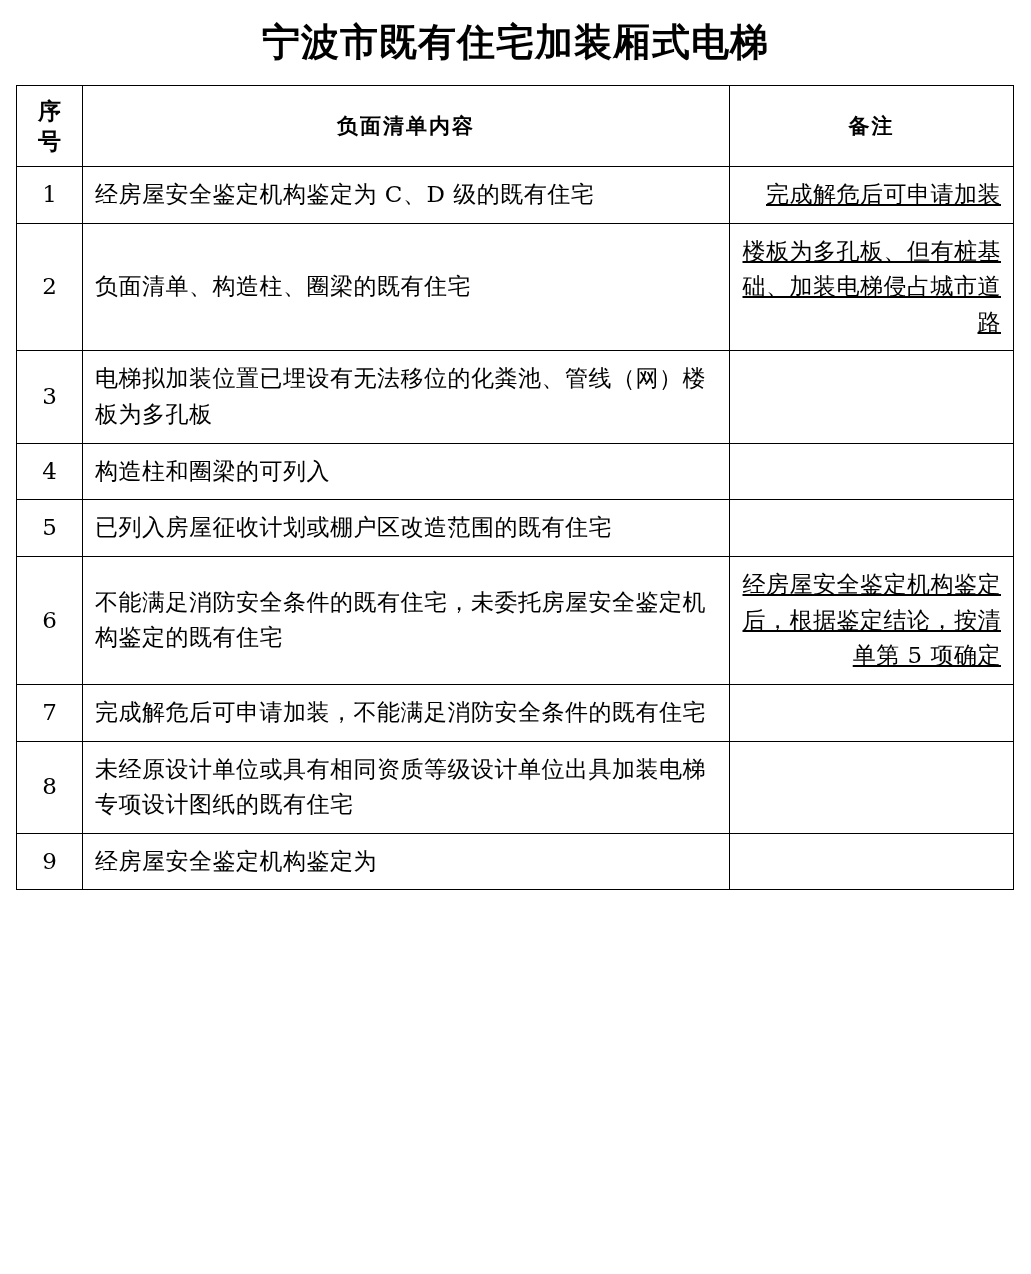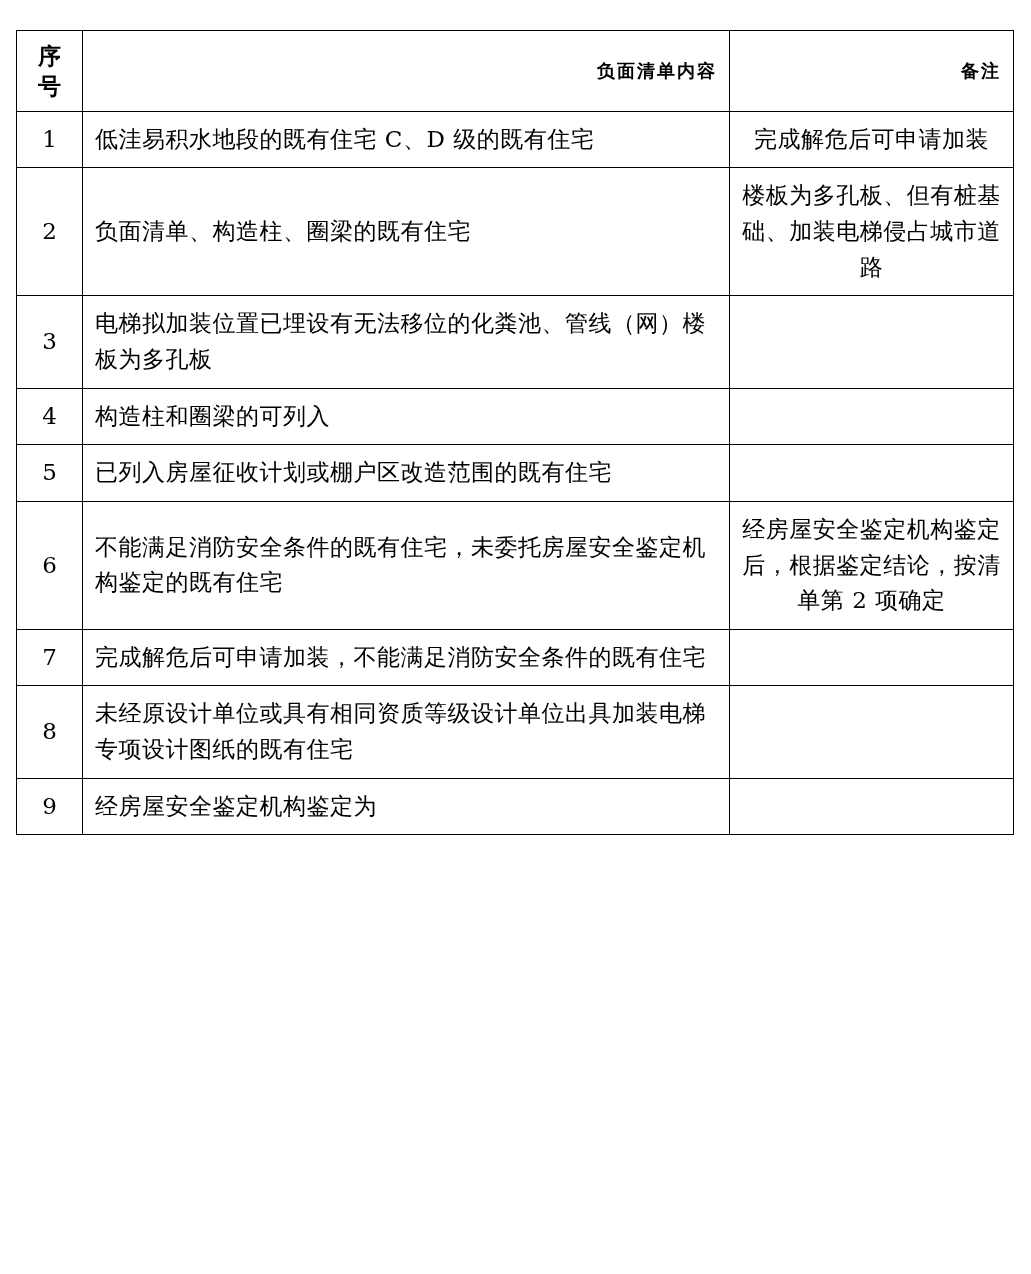--- a/index.html
+++ b/index.html
@@ -52,46 +52,48 @@
 
   thead td.h-idx {
     text-align: center;
     font-weight: bold;
     font-size: 23px;
     line-height: 1.3;
     padding: 10px 6px;
   }
   thead td.h-idx .ch { display: block; }
   thead td.h-content, thead td.h-note {
-    text-align: right;
+    text-align: center;
     font-weight: bold;
-    font-size: 18px;
+    font-size: 21px;
     letter-spacing: 2px;
   }
   td.idx {
     text-align: center;
     font-size: 24px;
   }
   td.content {
     text-align: left;
     letter-spacing: 0.5px;
   }
   td.note {
-    text-align: center;
+    text-align: right;
     letter-spacing: 0.5px;
     font-size: 22px;
+    text-decoration: underline;
   }
   td.note.empty { padding: 0; }
 </style>
 </head>
 <body>
 
 <div class="page">
 
   <div class="doc-title">
+    <span class="line1">宁波市既有住宅加装厢式电梯</span>
   </div>
 
   <table class="neg-table">
     <colgroup>
       <col class="c-idx">
       <col class="c-content">
       <col class="c-note">
     </colgroup>
     <thead>
       <tr>
@@ -99,21 +101,21 @@
           <span class="ch">序</span>
           <span class="ch">号</span>
         </td>
         <td class="h-content">负面清单内容</td>
         <td class="h-note">备注</td>
       </tr>
     </thead>
     <tbody>
       <tr>
         <td class="idx">1</td>
-        <td class="content">低洼易积水地段的既有住宅 C、D 级的既有住宅</td>
+        <td class="content">经房屋安全鉴定机构鉴定为 C、D 级的既有住宅</td>
         <td class="note">完成解危后可申请加装</td>
       </tr>
       <tr>
         <td class="idx">2</td>
         <td class="content">负面清单、构造柱、圈梁的既有住宅</td>
         <td class="note">楼板为多孔板、但有桩基础、加装电梯侵占城市道路</td>
       </tr>
       <tr>
         <td class="idx">3</td>
         <td class="content">电梯拟加装位置已埋设有无法移位的化粪池、管线（网）楼板为多孔板</td>
@@ -125,21 +127,21 @@
         <td class="note empty"></td>
       </tr>
       <tr>
         <td class="idx">5</td>
         <td class="content">已列入房屋征收计划或棚户区改造范围的既有住宅</td>
         <td class="note empty"></td>
       </tr>
       <tr>
         <td class="idx">6</td>
         <td class="content">不能满足消防安全条件的既有住宅，未委托房屋安全鉴定机构鉴定的既有住宅</td>
-        <td class="note">经房屋安全鉴定机构鉴定后，根据鉴定结论，按清单第 2 项确定</td>
+        <td class="note">经房屋安全鉴定机构鉴定后，根据鉴定结论，按清单第 5 项确定</td>
       </tr>
       <tr>
         <td class="idx">7</td>
         <td class="content">完成解危后可申请加装，不能满足消防安全条件的既有住宅</td>
         <td class="note empty"></td>
       </tr>
       <tr>
         <td class="idx">8</td>
         <td class="content">未经原设计单位或具有相同资质等级设计单位出具加装电梯专项设计图纸的既有住宅</td>
         <td class="note empty"></td>

